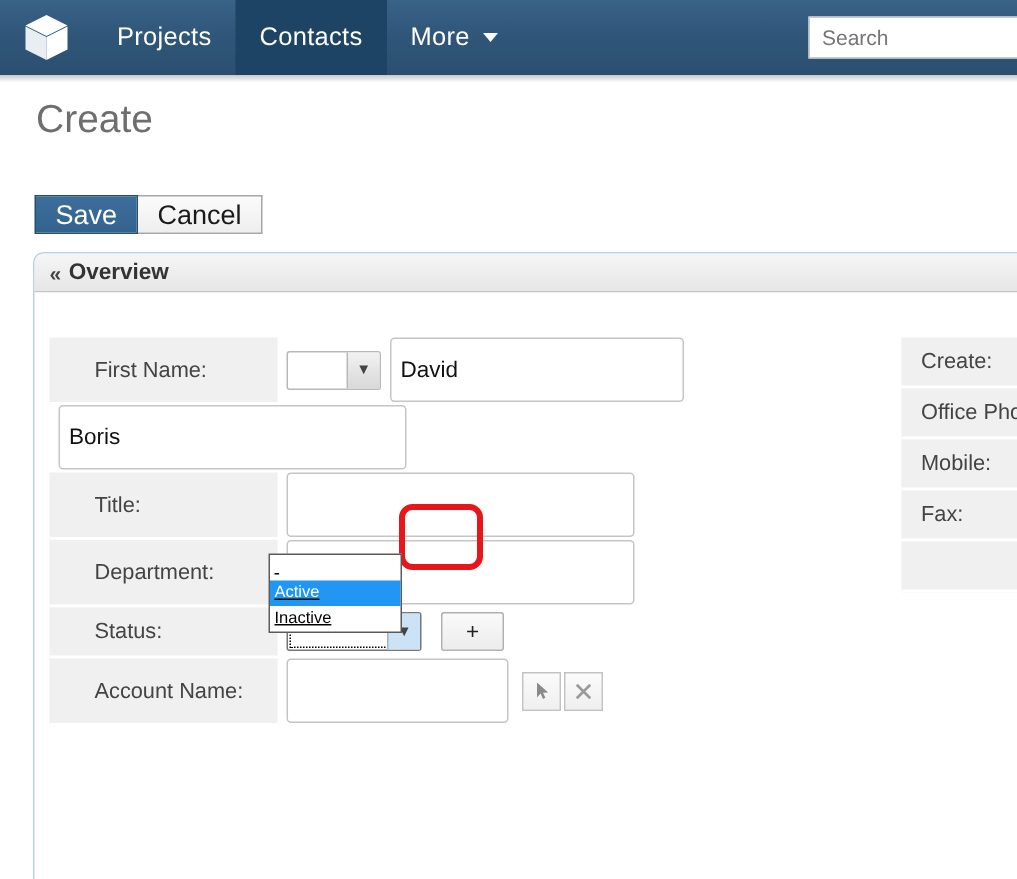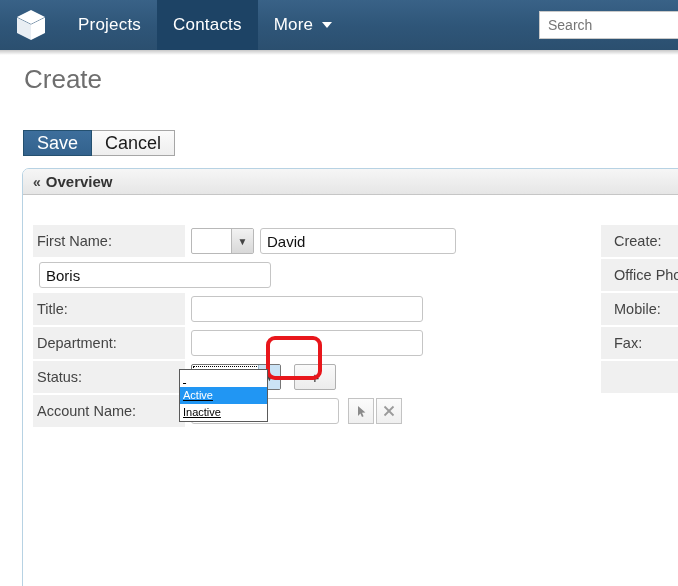--- a/index.html
+++ b/index.html
@@ -108,33 +108,33 @@
   .panel-body { position: relative; padding: 0; }
 
   
   .form-table { position: absolute; left: 10px; top: 30px; }
   .frow { display: flex; align-items: stretch; }
   .flabel {
     width: 152px; min-height: 34px;
     background: #f0f0f0;
     border-bottom: 2px solid #ffffff;
     display: flex; align-items: center;
-    padding-left: 4px;
+    padding-left: 30px;
     font-size: 14.5px; color: #444444;
   }
   .req { color: #d62f2f; margin-left: 4px; font-size: 13px; }
   .fvalue {
     min-height: 34px;
     border-bottom: 2px solid #ffffff;
     display: flex; align-items: center;
     padding-left: 6px;
   }
 
   .txt {
-    height: 26px;
+    height: 43px;
     border: 1px solid #c5c5c5;
     border-radius: 3px;
     background: #ffffff;
     font-size: 15px;
     font-family: "Liberation Sans", sans-serif;
     padding: 0 6px;
     color: #111111;
     outline: none;
   }
   .txt-wide { width: 232px; }

